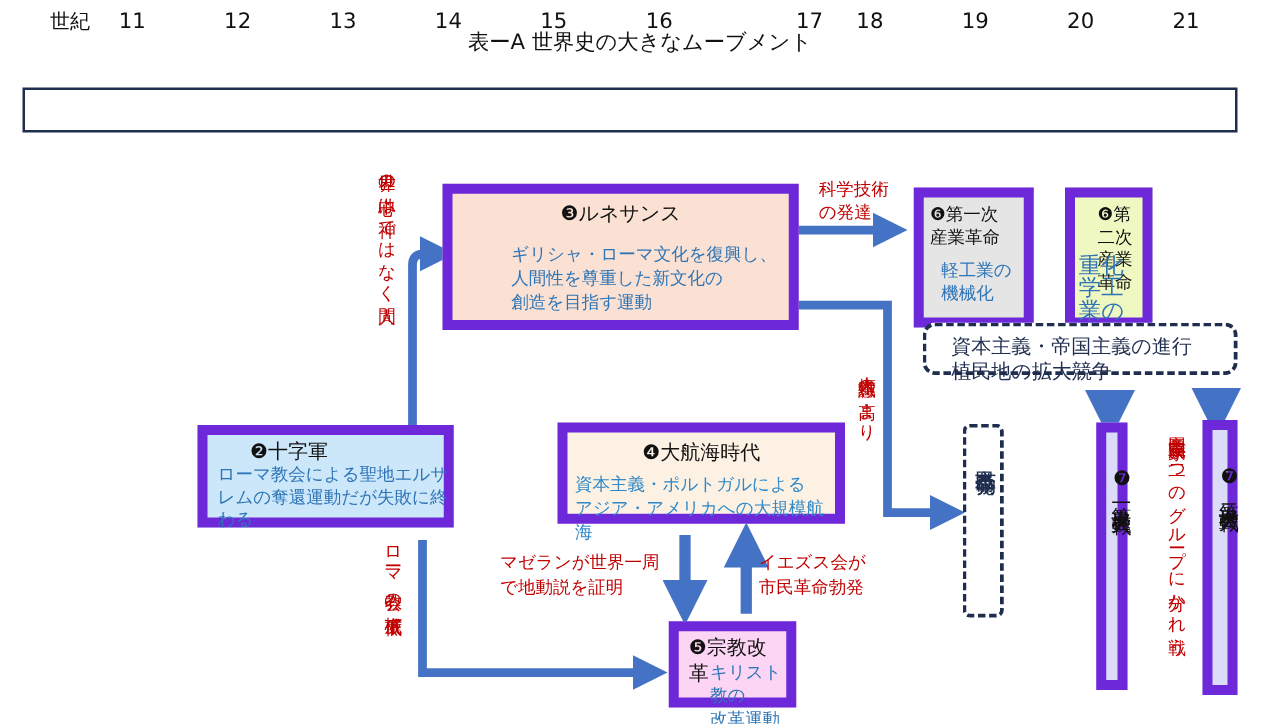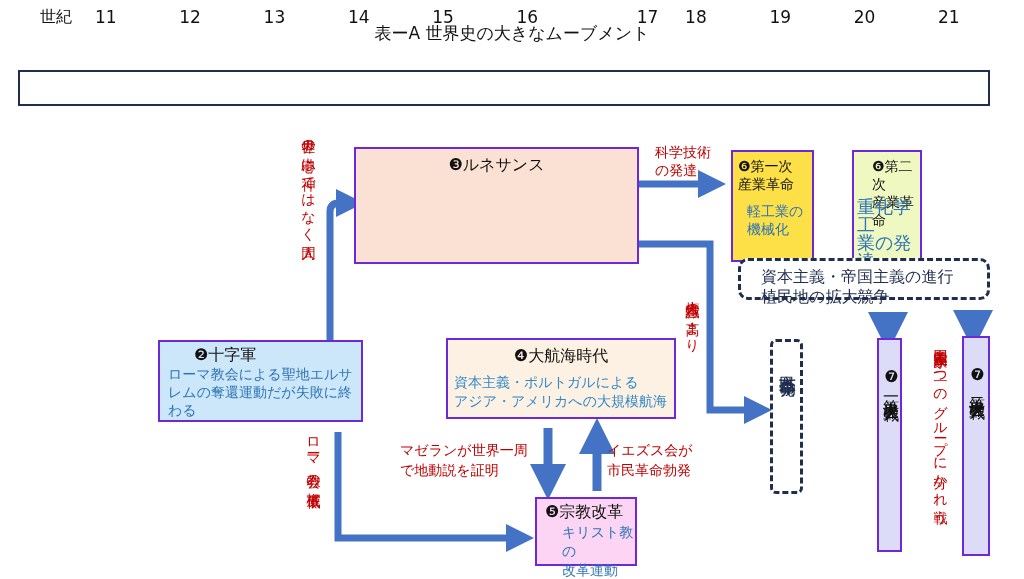--- a/index.html
+++ b/index.html
@@ -4,21 +4,21 @@
 <style>
   html, body { margin:0; padding:0; background:#ffffff; }
   body { width:1024px; height:579px; position:relative; overflow:hidden;
          font-family:"DejaVu Sans", "Liberation Sans", sans-serif; }
   .abs { position:absolute; }
   .title { left:0; width:1024px; top:22px; text-align:center; font-size:17px; color:#111; }
   .timeline { left:18px; top:70px; width:972px; height:36px; border:2px solid #1f2d4e;
               box-sizing:border-box; }
   .tl-label { top:7px; font-size:16px; color:#111; }
   .tl-num { top:7px; font-size:17px; color:#111; }
-  .box { position:absolute; box-sizing:border-box; border:2px solid #6d28d9; }
+  .box { position:absolute; box-sizing:border-box; border:8px solid #6d28d9; }
   .box-title { color:#111; }
   .box-body { color:#2e75b6; }
   .red { color:#c00000; }
   .vert { writing-mode:vertical-rl; text-orientation:upright; letter-spacing:1px; }
   svg.arrows { position:absolute; left:0; top:0; }
 </style>
 </head>
 <body>
 
 <div class="abs title">表ーA 世界史の大きなムーブメント</div>
@@ -63,39 +63,44 @@
   <path d="M973,313 L973,330" stroke="#4472c4" stroke-width="10" fill="none" marker-end="url(#ah)"></path>
 </svg>
 
 <div class="box" style="left:158px; top:340px; width:205px; height:82px; background:#cce6fa;padding-left:40px;">
   <div class="box-title" style="position:absolute; left:34px; top:3px; font-size:16px;">❷十字軍</div>
   <div class="box-body" style="position:absolute; left:8px; top:23px; width:188px; font-size:14px; line-height:18px;">ローマ教会による聖地エルサレムの奪還運動だが失敗に終わる</div>
 </div>
 
 <div class="box" style="left:354px; top:147px; width:285px; height:117px; background:#fbe1d3;">
   <div class="box-title" style="position:absolute; left:0; width:100%; text-align:center; top:6px; font-size:16px;">❸ルネサンス</div>
+  <div class="box-body" style="position:absolute; left:47px; top:40px; font-size:14px; line-height:19px;">
+    <div>ギリシャ・ローマ文化を復興し、</div>
+    <div>人間性を尊重した新文化の</div>
+    <div>創造を目指す運動</div>
+  </div>
 </div>
 
 <div class="box" style="left:446px; top:338px; width:230px; height:81px; background:#fdf1e3;">
   <div class="box-title" style="position:absolute; left:0; width:100%; text-align:center; top:6px; font-size:16px;">❹大航海時代</div>
   <div style="position:absolute; left:6px; top:33px; font-size:14px; line-height:19px; color:#2e88c9;">
     <div>資本主義・ポルトガルによる</div>
     <div>アジア・アメリカへの大規模航海</div>
   </div>
 </div>
 
 <div class="box" style="left:535px; top:497px; width:102px; height:69px; background:#fbd5f3;">
   <div class="box-title" style="position:absolute; left:8px; top:3px; font-size:16px;">❺宗教改革</div>
   <div class="box-body" style="position:absolute; left:25px; top:24px; font-size:14px; line-height:19px;">
     <div>キリスト教の</div>
     <div>改革運動</div>
   </div>
 </div>
 
-<div class="box" style="left:731px; top:150px; width:83px; height:112px; background:#fde047;">
+<div class="box" style="left:731px; top:150px; width:96px; height:112px; background:#e5e5e5;">
   <div class="box-title" style="position:absolute; left:5px; top:5px; font-size:14px; line-height:18px;">
     <div>❻第一次</div>
     <div>産業革命</div>
   </div>
   <div class="box-body" style="position:absolute; left:14px; top:50px; font-size:14px; line-height:18px;">
     <div>軽工業の</div>
     <div>機械化</div>
   </div>
 </div>
 

